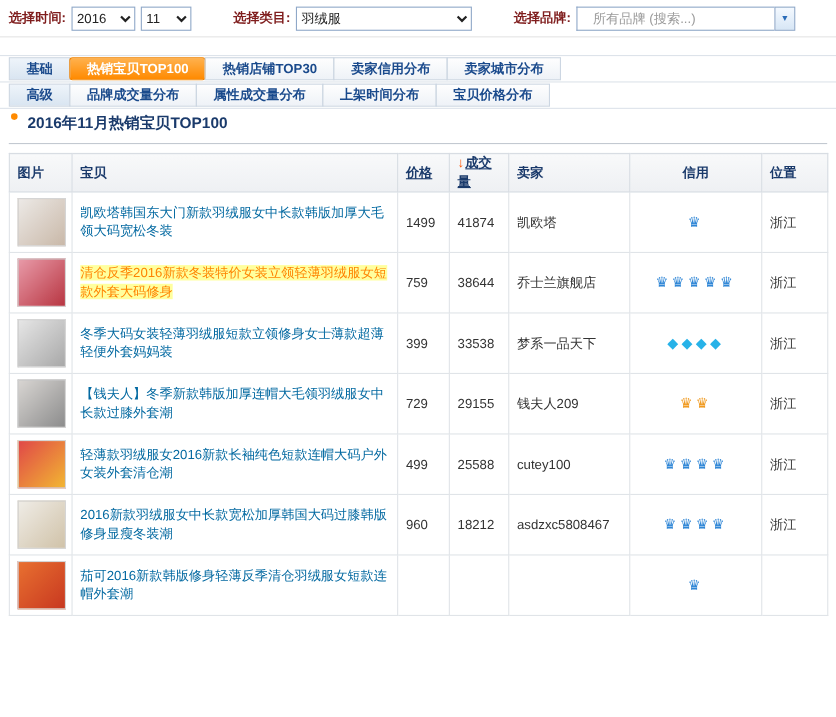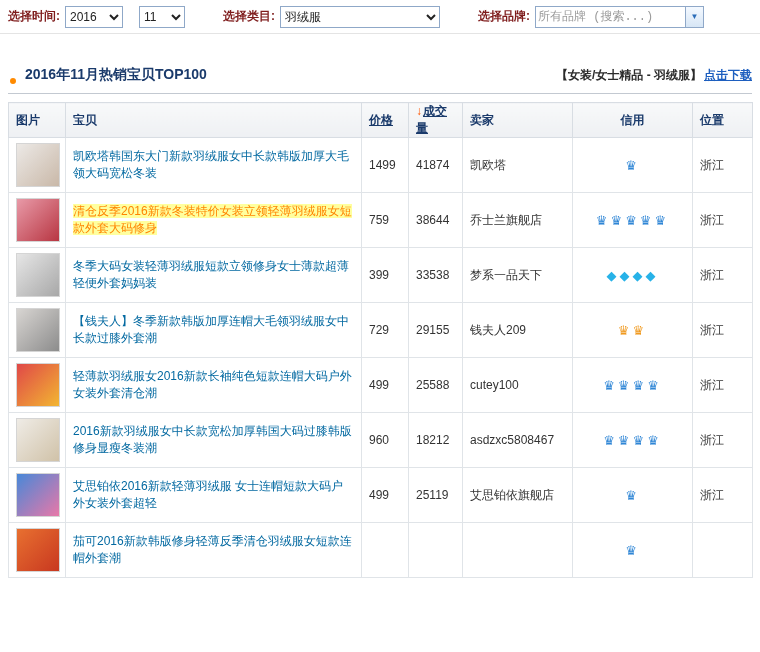--- a/index.html
+++ b/index.html
@@ -21,29 +21,29 @@
     border-bottom: 1px solid #e4e4e4;
     background: #fff;
   }
   .flabel { font-weight: bold; color: #7f1d1d; margin-right: 5px; white-space: nowrap; }
   .flabel.gap { margin-left: 38px; }
   select {
     height: 22px; font-size: 12px;
     border: 1px solid #8fa8c8; background: #fff; color: #222;
     font-family: "Liberation Sans", sans-serif;
   }
-  .sel-year { width: 58px; margin-right: 16px; }
+  .sel-year { width: 58px; margin-right: 5px; }
   .sel-month { width: 46px; }
   .sel-cat { width: 160px; }
   .combo { display: inline-flex; align-items: stretch; height: 22px; }
   .combo input {
-    width: 150px; height: 22px;
+    width: 180px; height: 22px;
     border: 1px solid #8fa8c8; border-right: none;
-    padding: 0 2px; font-size: 12px; color: #333;
-    font-family: Liberation Mono, monospace;
+    padding: 0 14px; font-size: 12px; color: #333;
+    font-family: Liberation Sans, sans-serif;
   }
   .combo input::placeholder { color: #9a9a9a; }
   .combo-btn {
     width: 19px; height: 22px;
     border: 1px solid #8fa8c8;
     background: linear-gradient(#f4f9ff, #d7e6f5);
     color: #2b6cb8; font-size: 8px; line-height: 1;
     cursor: pointer;
     display: flex; align-items: center; justify-content: center;
   }
@@ -68,22 +68,22 @@
     cursor: default;
   }
   .tab.active {
     background: linear-gradient(#ffb14d, #ff8a00);
     border-color: #f08300;
     color: #fff;
     border-radius: 3px;
   }
   
   .section-head {
-    display: flex; align-items: flex-end;
-    margin: 32px 8px 0 8px;
+    display: flex; align-items: flex-start;
+    margin: 4px 8px 0 8px;
     padding-bottom: 9px;
     border-bottom: 1px solid #c3c9d1;
   }
   .bullet {
     width: 6px; height: 6px;
     border: 3px solid #ff8a00; border-radius: 50%;
     background: #fff; margin: 0 9px 0 2px;
     flex: 0 0 auto;
   }
   .section-head h2 { font-size: 14px; color: #1a3a6b; font-weight: bold; }
@@ -145,27 +145,40 @@
     </select>
     <span class="flabel gap">选择品牌:</span>
     <span class="combo">
       <input type="text" placeholder="所有品牌 (搜索...)" style="">
       <button class="combo-btn">
         <span>▼</span>
       </button>
     </span>
   </div>
 
+  <div class="tabs-wrap">
+    <div class="tab-row">
+      <div class="tab side">基础</div>
+      <div class="tab active">热销宝贝TOP100</div>
+      <div class="tab">热销店铺TOP30</div>
+      <div class="tab">卖家信用分布</div>
+      <div class="tab">卖家城市分布</div>
+    </div>
+    <div class="tab-row">
+      <div class="tab side">高级</div>
+      <div class="tab">品牌成交量分布</div>
+      <div class="tab">属性成交量分布</div>
+      <div class="tab">上架时间分布</div>
+      <div class="tab">宝贝价格分布</div>
+    </div>
+  </div>
 
   <div class="section-head">
     <span class="bullet"></span>
     <h2>2016年11月热销宝贝TOP100</h2>
-    <div class="head-right">
-      <span>【女装/女士精品 - 羽绒服】</span><a>点击下载</a>
-    </div>
   </div>
 
   <table class="rank">
     <colgroup>
       <col style="width:57px">
         <col style="width:296px">
         <col style="width:47px">
       <col style="width:54px">
         <col style="width:110px">
         <col style="width:120px">
@@ -245,31 +258,20 @@
           </td>
         <td><a class="title">2016新款羽绒服女中长款宽松加厚韩国大码过膝韩版修身显瘦冬装潮</a></td>
         <td>960</td>
         <td>18212</td>
         <td>asdzxc5808467</td>
         <td class="c-credit"><span class="credit" style="color: rgb(47, 134, 214);">♛♛♛♛</span></td>
         <td>浙江</td>
       </tr>
       <tr>
         <td>
-            <div class="thumb" style="background: linear-gradient(135deg, rgb(72, 136, 216) 0%, rgb(232, 120, 168) 100%);"></div>
-          </td>
-        <td><a class="title">艾思铂依2016新款轻薄羽绒服 女士连帽短款大码户外女装外套超轻</a></td>
-        <td>499</td>
-        <td>25119</td>
-        <td>艾思铂依旗舰店</td>
-        <td class="c-credit"><span class="credit" style="color: rgb(47, 134, 214);">♛</span></td>
-        <td>浙江</td>
-      </tr>
-      <tr>
-        <td>
             <div class="thumb" style="background: linear-gradient(135deg, rgb(232, 112, 48) 0%, rgb(200, 56, 32) 100%);"></div>
           </td>
         <td><a class="title">茄可2016新款韩版修身轻薄反季清仓羽绒服女短款连帽外套潮</a></td>
         <td></td>
         <td></td>
         <td></td>
         <td class="c-credit"><span class="credit" style="color: rgb(47, 134, 214);">♛</span></td>
         <td></td>
       </tr>
     </tbody>

